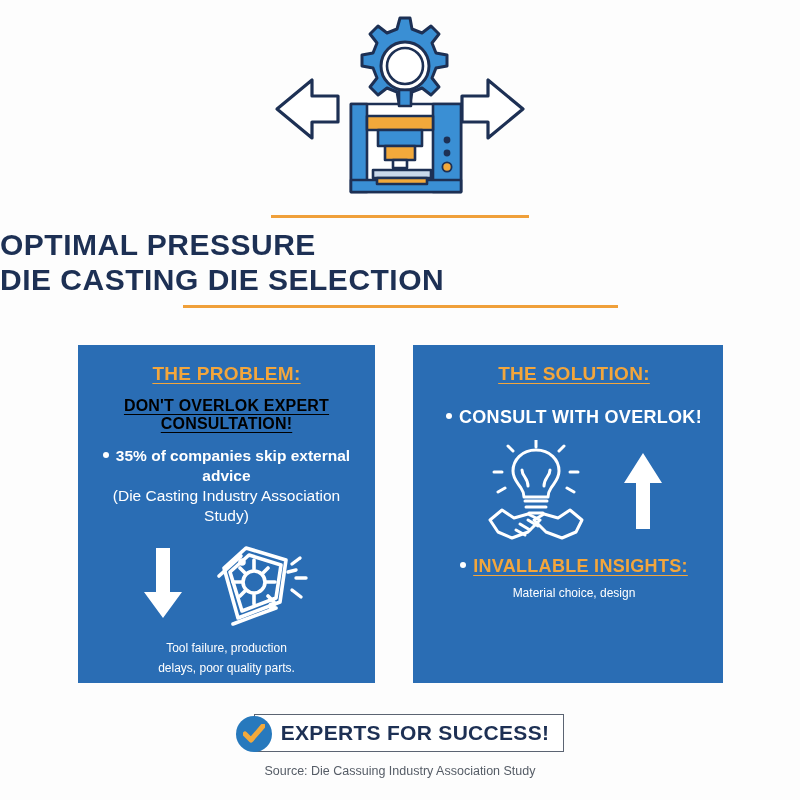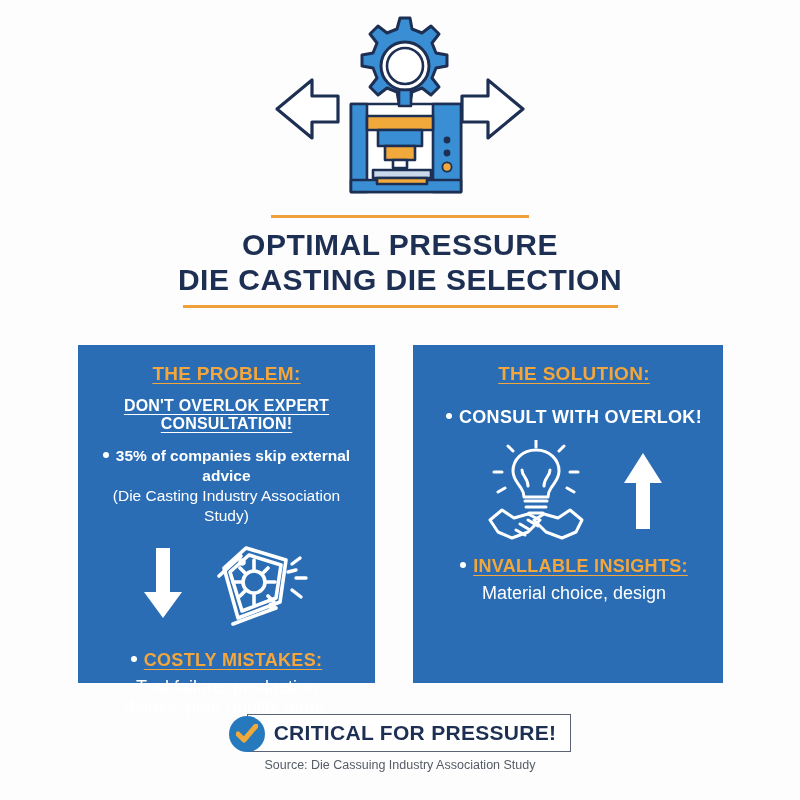--- a/index.html
+++ b/index.html
@@ -9,21 +9,21 @@
     font-family: "Liberation Sans", sans-serif;
     overflow: hidden;
   }
   #stage { position: relative; width: 800px; height: 800px; background: #fdfdfd; }
 
   
   #hero-icon { position: absolute; left: 265px; top: 12px; width: 270px; height: 195px; }
   #hero-icon svg { display: block; width: 270px; height: 195px; }
 
   
-  #title-block { position: absolute; left: 0; top: 215px; width: 800px; text-align: center; }
+  #title-block { position: absolute; left: 0; top: 215px; width: 800px; text-align: left; }
   .rule { background: #f0a03a; margin: 0 auto; }
   #rule-top { width: 258px; height: 3px; }
   #rule-bottom { width: 435px; height: 3px; margin-top: 8px; }
   #title-text {
     color: #1d3054; font-weight: bold; letter-spacing: 0.5px;
     font-size: 30px; line-height: 35px; padding: 9px 0 0 0;
     text-transform: uppercase;
   }
   #title-text .l2 { display: block; }
 
@@ -35,21 +35,21 @@
   }
   #panel-left { left: 78px; width: 297px; }
   #panel-right { left: 413px; width: 310px; padding-left: 26px; }
 
   .panel-heading {
     color: #f3a63c; font-weight: bold; font-size: 19px;
     text-decoration: underline; text-underline-offset: 3px;
     letter-spacing: 0.3px;
   }
   .panel-subheading {
-    color: #ffffff; font-weight: bold; font-size: 16px;
+    color: #000000; font-weight: bold; font-size: 16px;
     text-decoration: underline; text-underline-offset: 3px;
     margin-top: 12px; letter-spacing: 0.2px;
   }
   .stat-line {
     font-size: 15.5px; line-height: 20px; margin-top: 13px;
     padding: 0 2px;
   }
   .stat-line .b { font-weight: bold; }
   .bullet-dot {
     display: inline-block; width: 6px; height: 6px; border-radius: 50%;
@@ -57,21 +57,21 @@
     position: relative; top: -2px;
   }
   .bullet-head {
     font-size: 18px; font-weight: bold; color: #ffffff;
     letter-spacing: 0.3px; margin-top: 18px;
   }
   .bullet-head .ul {
     color: #f3a63c; text-decoration: underline; text-underline-offset: 3px;
   }
   .bullet-body {
-    font-size: 18px; line-height: 20px; margin-top: 6px; padding: 0 6px;
+    font-size: 12px; line-height: 20px; margin-top: 6px; padding: 0 6px;
   }
 
   .panel-art { margin-top: 10px; height: 96px; display: flex;
                align-items: center; justify-content: center; gap: 16px; }
   .panel-art svg { display: block; }
 
   
   #footer { position: absolute; left: 0; top: 714px; width: 800px; text-align: center; }
   #badge-wrap { position: relative; display: inline-block; height: 40px; }
   #badge-circle {
@@ -80,21 +80,21 @@
   }
   #badge-circle svg { position: absolute; left: 7px; top: 8px; }
   #badge-box {
     margin-left: 18px; border: 1.5px solid #5b6472; background: #ffffff;
     height: 38px; padding: 0 14px 0 26px; display: flex; align-items: center;
   }
   #badge-text {
     color: #1d3054; font-weight: bold; font-size: 21px; letter-spacing: 0.3px;
   }
   #source-text {
-    margin-top: 4px; color: #555c66; font-size: 12.5px;
+    margin-top: 10px; color: #555c66; font-size: 12.5px;
   }
 </style>
 </head>
 <body>
 
 <div id="stage">
 
   <div id="hero-icon">
     <svg viewBox="0 0 270 195" xmlns="http://www.w3.org/2000/svg">
       <g stroke="#1d3054" stroke-width="3.2" stroke-linejoin="round" fill="none">
@@ -165,23 +165,20 @@
         </g>
         <g fill="none" stroke="#ffffff" stroke-width="3.4" stroke-linecap="round">
           <path d="M90 26 l8 -6"></path>
           <path d="M94 40 l10 0"></path>
           <path d="M90 52 l9 7"></path>
           <path d="M86 34 l8 -2"></path>
         </g>
       </svg>
     </div>
 
-    <div class="bullet-head">
-      <span class="bullet-dot"></span><span class="ul">COSTLY MISTAKES:</span>
-    </div>
     <div class="bullet-body">
       <span>Tool failure, production</span><br>
       <span>delays, poor quality parts.</span>
     </div>
   </div>
 
   <div class="panel" id="panel-right">
     <div class="panel-heading">THE SOLUTION:</div>
     <div class="bullet-head" style="margin-top:22px;">
       <span class="bullet-dot"></span><span>CONSULT WITH OVERLOK!</span>
@@ -215,19 +212,19 @@
   </div>
 
   <div id="footer">
     <div id="badge-wrap">
       <div id="badge-circle">
         <svg width="22" height="20" viewBox="0 0 22 20">
           <path d="M2 10 L8 16 L20 2" fill="none" stroke="#f2a93b" stroke-width="5" stroke-linecap="round" stroke-linejoin="round"></path>
         </svg>
       </div>
       <div id="badge-box">
-        <span id="badge-text">CRITICAL FOR PRESSURE!</span>
+        <span id="badge-text">EXPERTS FOR SUCCESS!</span>
       </div>
     </div>
     <div id="source-text">Source: Die Cassuing Industry Association Study</div>
   </div>
 
 </div>
 
 </body></html>

